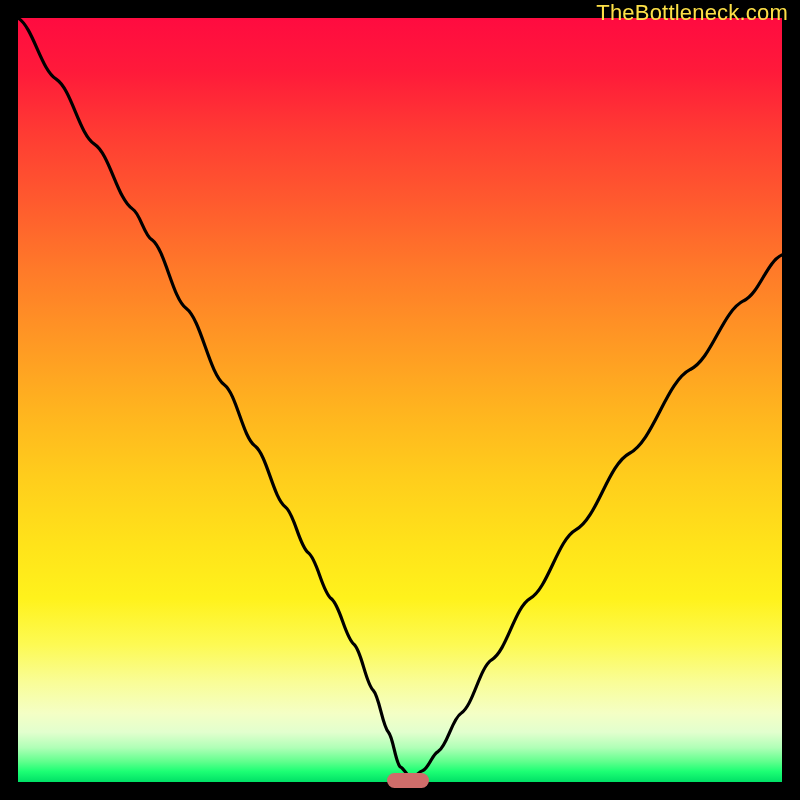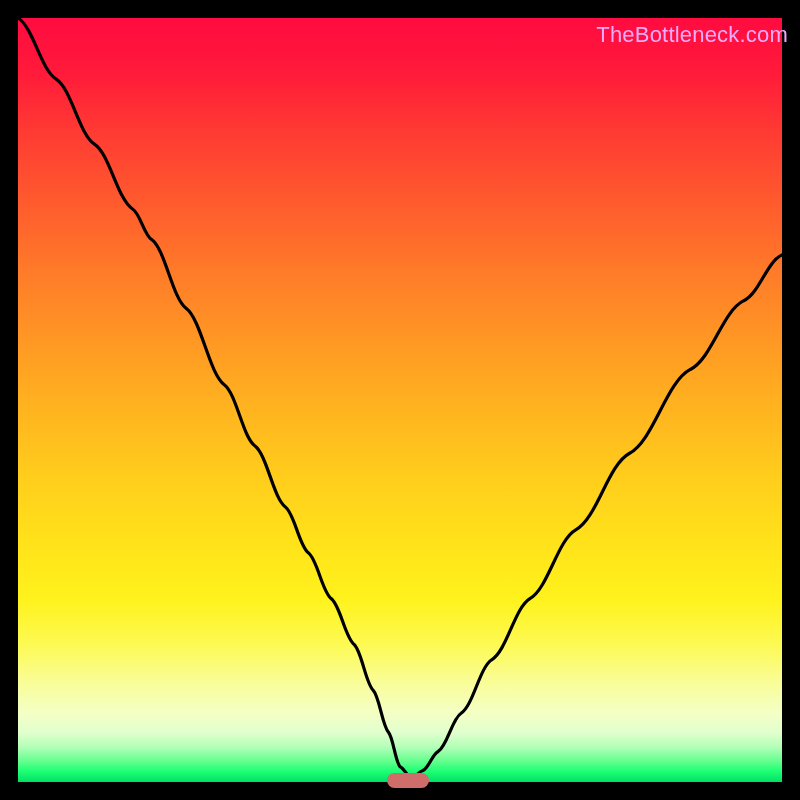--- a/index.html
+++ b/index.html
@@ -39,23 +39,23 @@
       #f4ffc5 91%,
       #e2ffce 93.5%,
       #b0ffb7 95.5%,
       #62ff8e 97.3%,
       #1dff74 98.6%,
       #00e066 100%
     );
   }
   .watermark {
     position: absolute;
-    top: 22px;
+    top: 0;
     right: 12px;
-    color: #f0abfc;
+    color: #fde047;
     font-size: 22px;
     font-weight: 500;
     letter-spacing: 0.2px;
     user-select: none;
   }
   svg.curve {
     position: absolute;
     left: 0;
     top: 0;
     width: 764px;

